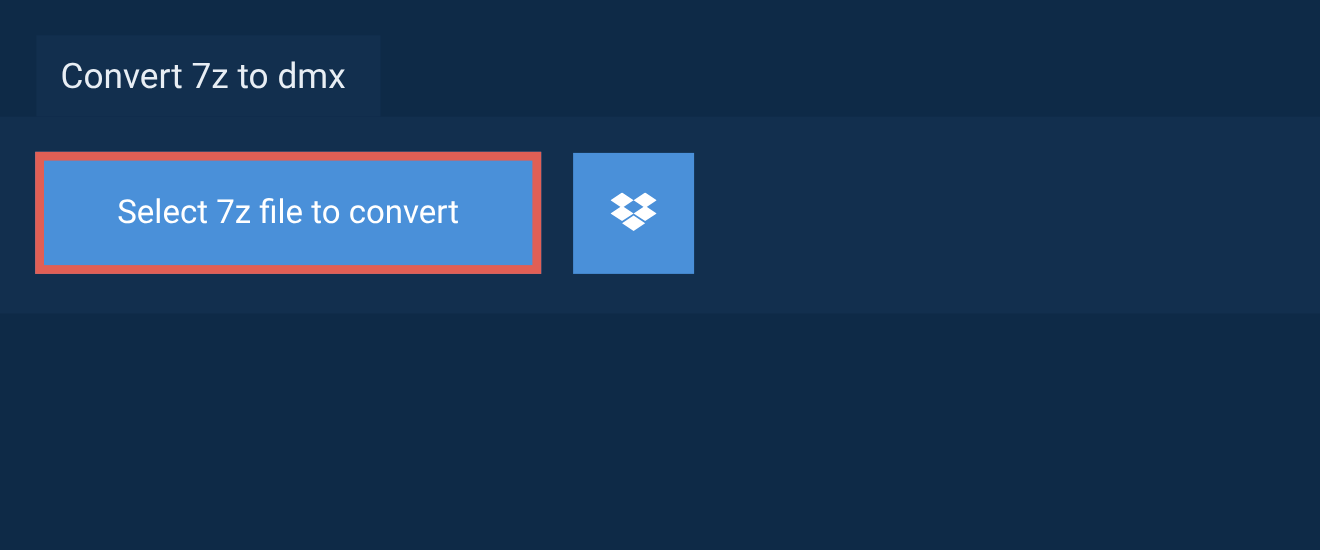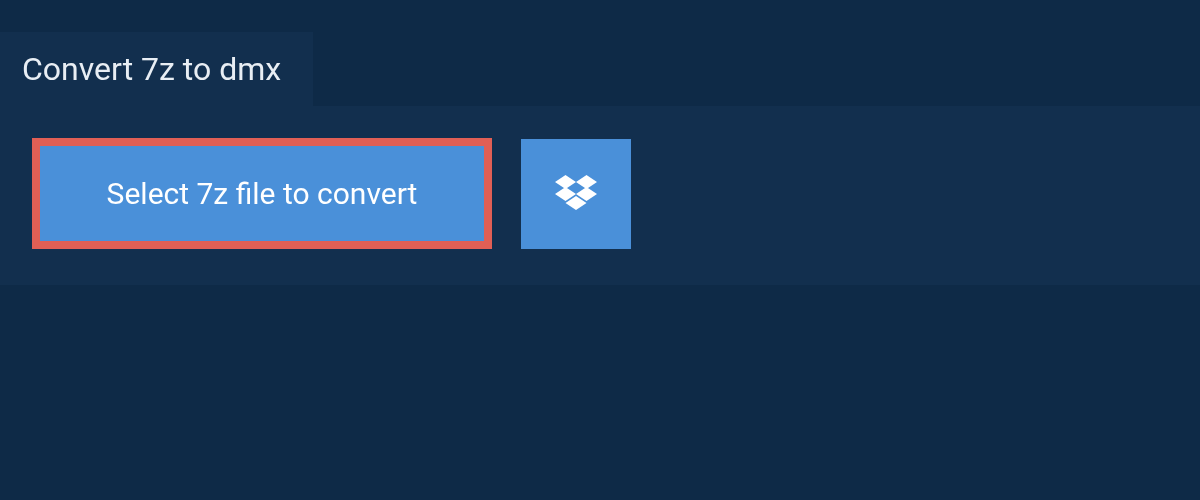--- a/index.html
+++ b/index.html
@@ -19,20 +19,21 @@
       top: 32px;
       left: 0;
     }
     .tab {
       background-color: #122f4e;
       color: #e8eef4;
       font-size: 32px;
       font-weight: 400;
       padding: 18px 32px 18px 22px;
       display: inline-block;
+      margin-left: 33px;
     }
     .panel {
       position: absolute;
       top: 106px;
       left: 0;
       width: 1200px;
       background-color: #122f4e;
       padding: 32px 32px 36px 32px;
       display: flex;
       align-items: center;

